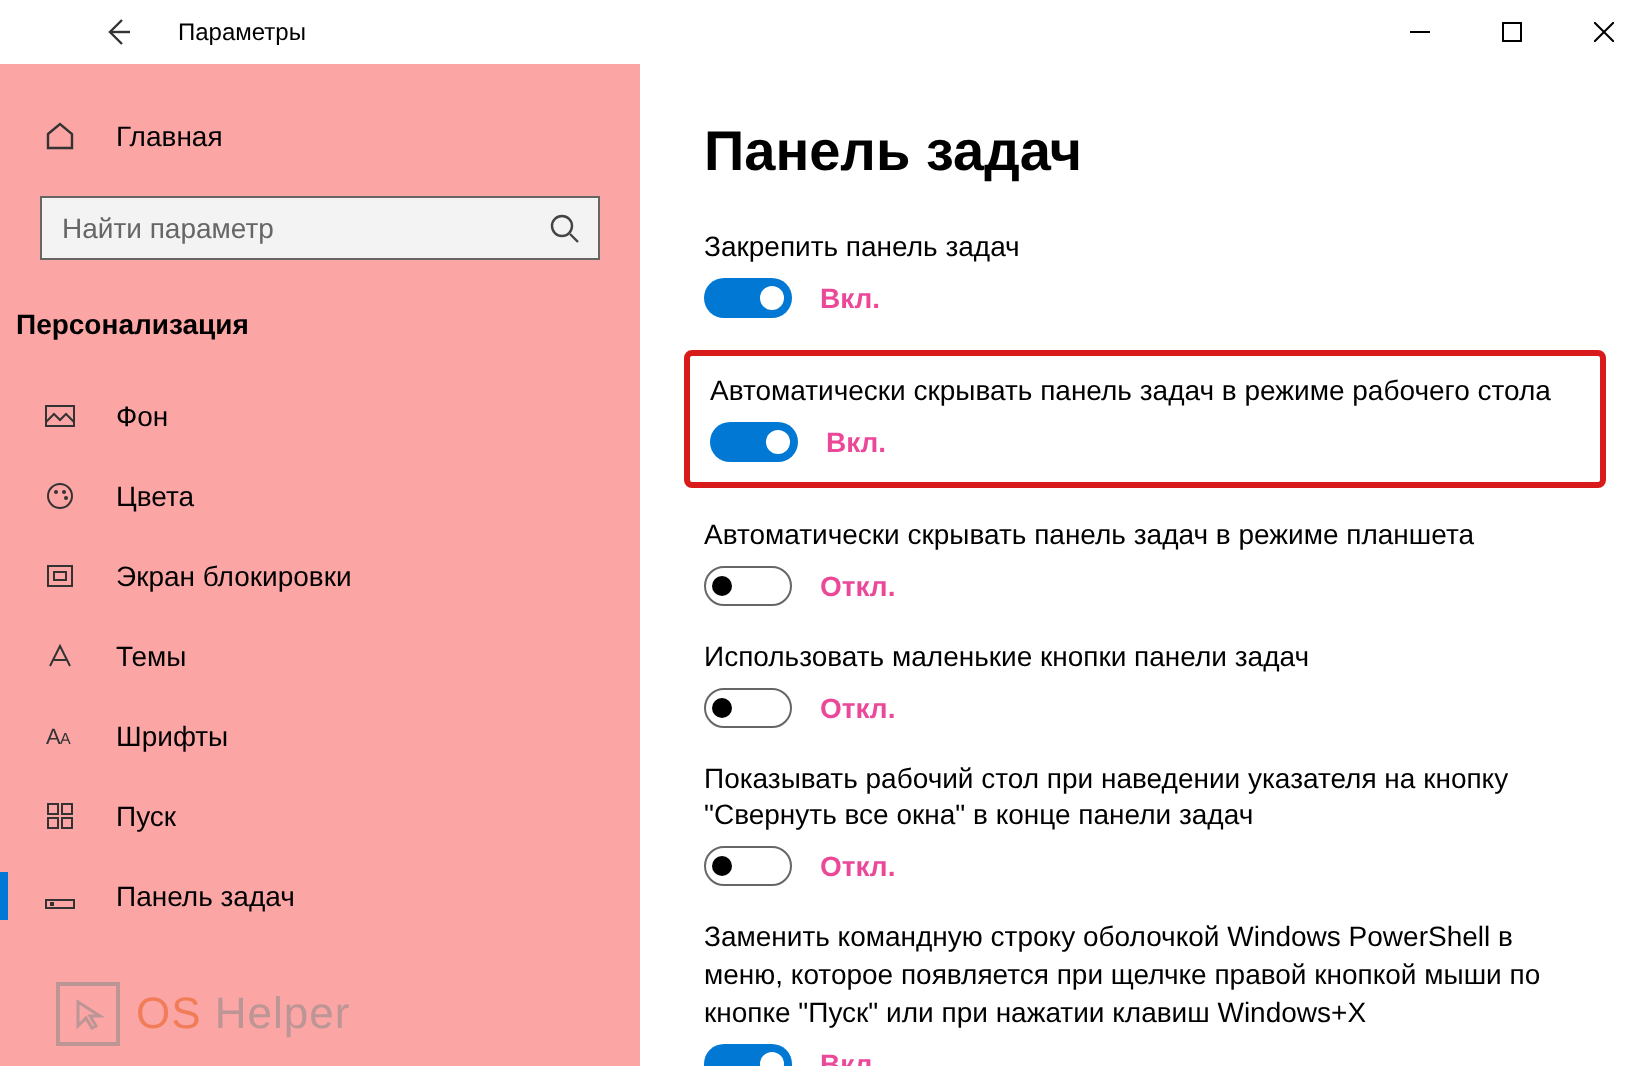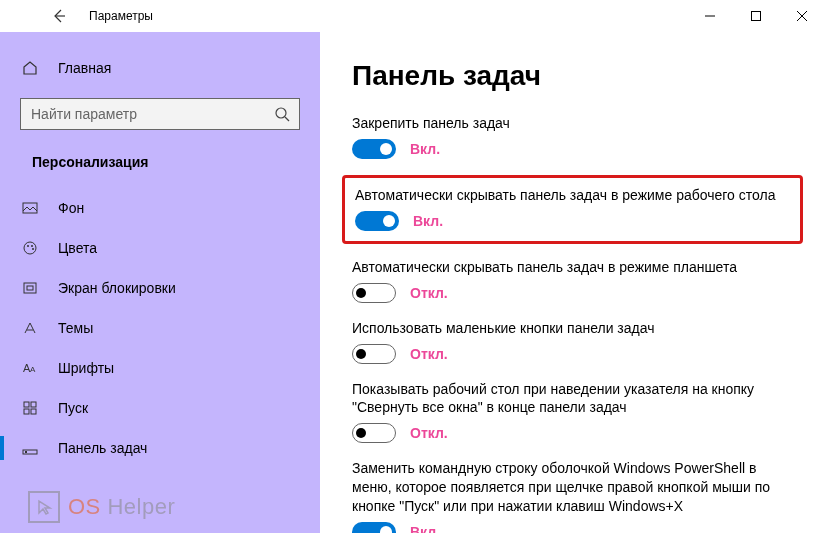--- a/index.html
+++ b/index.html
@@ -6,28 +6,28 @@
 body { font-family: 'Segoe UI', Tahoma, sans-serif; background: #fff; width: 825px; height: 533px; overflow: hidden; position: relative; }
 
 .titlebar { height: 32px; display: flex; align-items: center; padding-left: 20px; margin-left: 25px; }
 .back-btn { width: 28px; height: 28px; display: flex; align-items: center; justify-content: center; font-size: 14px; color: #333; cursor: pointer; }
 .title { font-size: 12px; margin-left: 16px; color: #000; }
 .win-ctrls { margin-left: auto; display: flex; }
 .win-ctrls div { width: 46px; height: 32px; display: flex; align-items: center; justify-content: center; font-size: 11px; color: #000; cursor: pointer; }
 
 .window { display: flex; height: calc(533px - 32px); }
 
-.sidebar { width: 320px; background: #c4b5fd; padding-top: 20px; display: flex; flex-direction: column; }
+.sidebar { width: 320px; background: #fca5a5; padding-top: 20px; display: flex; flex-direction: column; }
 .home { display: flex; align-items: center; padding: 8px 20px; font-size: 14px; cursor: pointer; }
 .home .icon { width: 20px; margin-right: 18px; display: flex; align-items: center; justify-content: center; }
 .search-wrap { margin: 14px 20px 18px 20px; position: relative; }
 .search { width: 100%; height: 32px; border: 1px solid #666; background: #f3f3f3; padding: 0 36px 0 10px; font-size: 14px; outline: none; }
 .search::placeholder { color: #666; }
 .search-icon { position: absolute; right: 10px; top: 50%; transform: translateY(-50%); color: #444; }
-.section-header { font-size: 14px; font-weight: 600; padding: 6px 20px 18px 32px; color: #000; }
+.section-header { font-size: 14px; font-weight: 600; padding: 6px 20px 18px 8px; color: #000; }
 .nav { list-style: none; flex: 1; overflow: hidden; }
 .nav li { display: flex; align-items: flex-start; padding: 12px 20px; font-size: 14px; color: #000; cursor: pointer; position: relative; }
 .nav li .icon { width: 20px; margin-right: 18px; display: flex; align-items: center; justify-content: center; color: #333; }
 .nav li.active::before { content: ''; position: absolute; left: 0; top: 8px; bottom: 8px; width: 4px; background: #0078d4; }
 
 .content { flex: 1; padding: 28px 32px 0 32px; overflow: hidden; }
 .page-title { font-size: 28px; font-weight: 600; margin-bottom: 22px; color: #000; }
 .setting { margin-bottom: 16px; }
 .setting-label { font-size: 14px; color: #000; margin-bottom: 6px; line-height: 1.35; }
 .toggle-row { display: flex; align-items: center; gap: 14px; }

